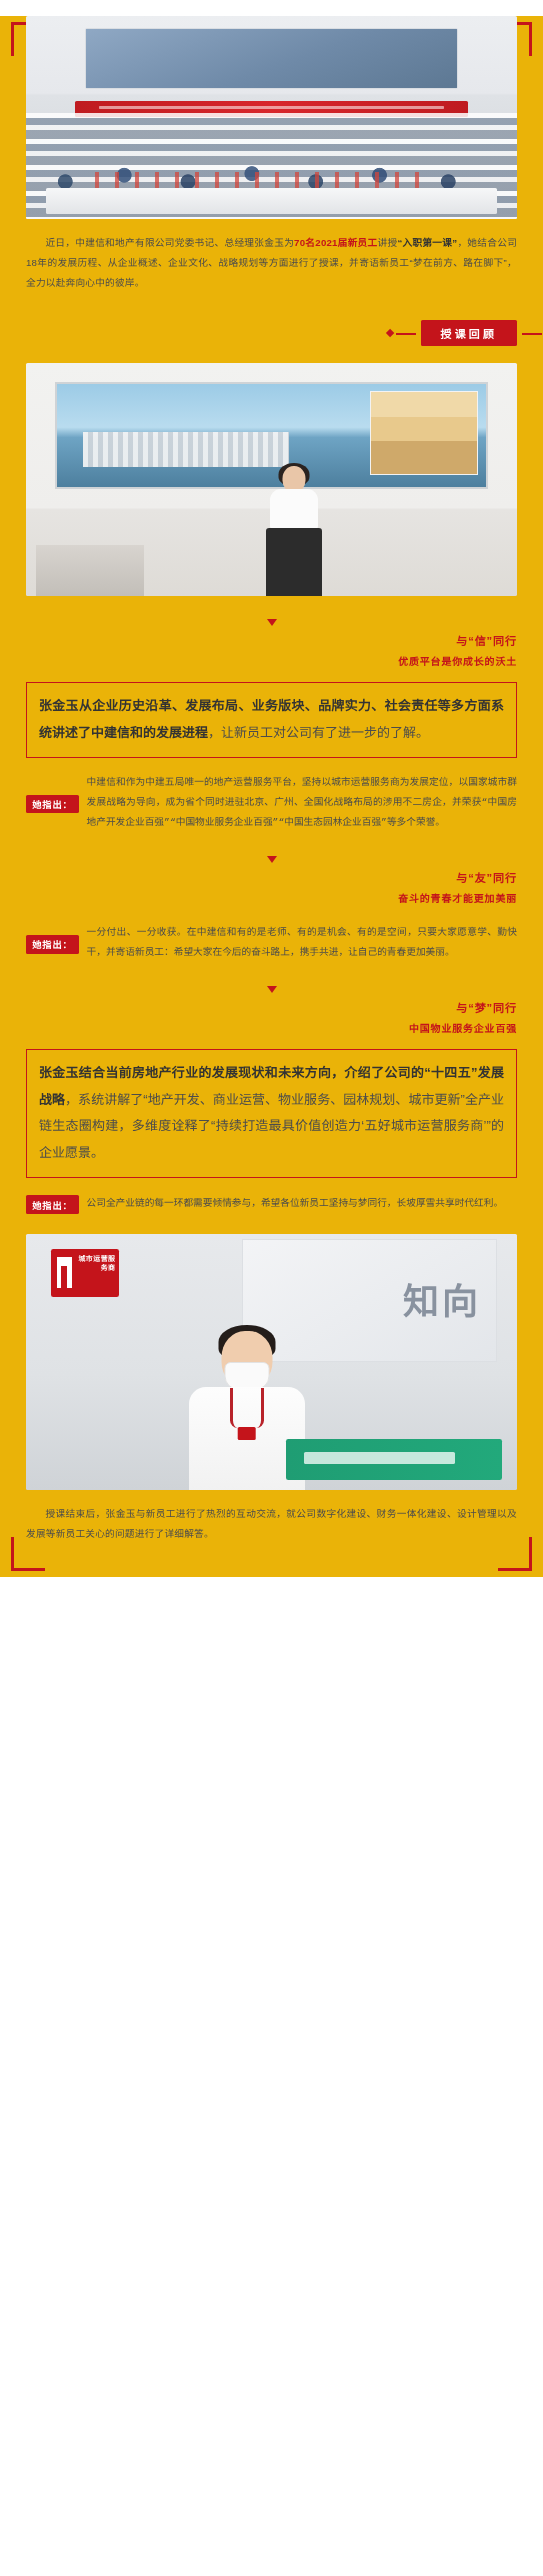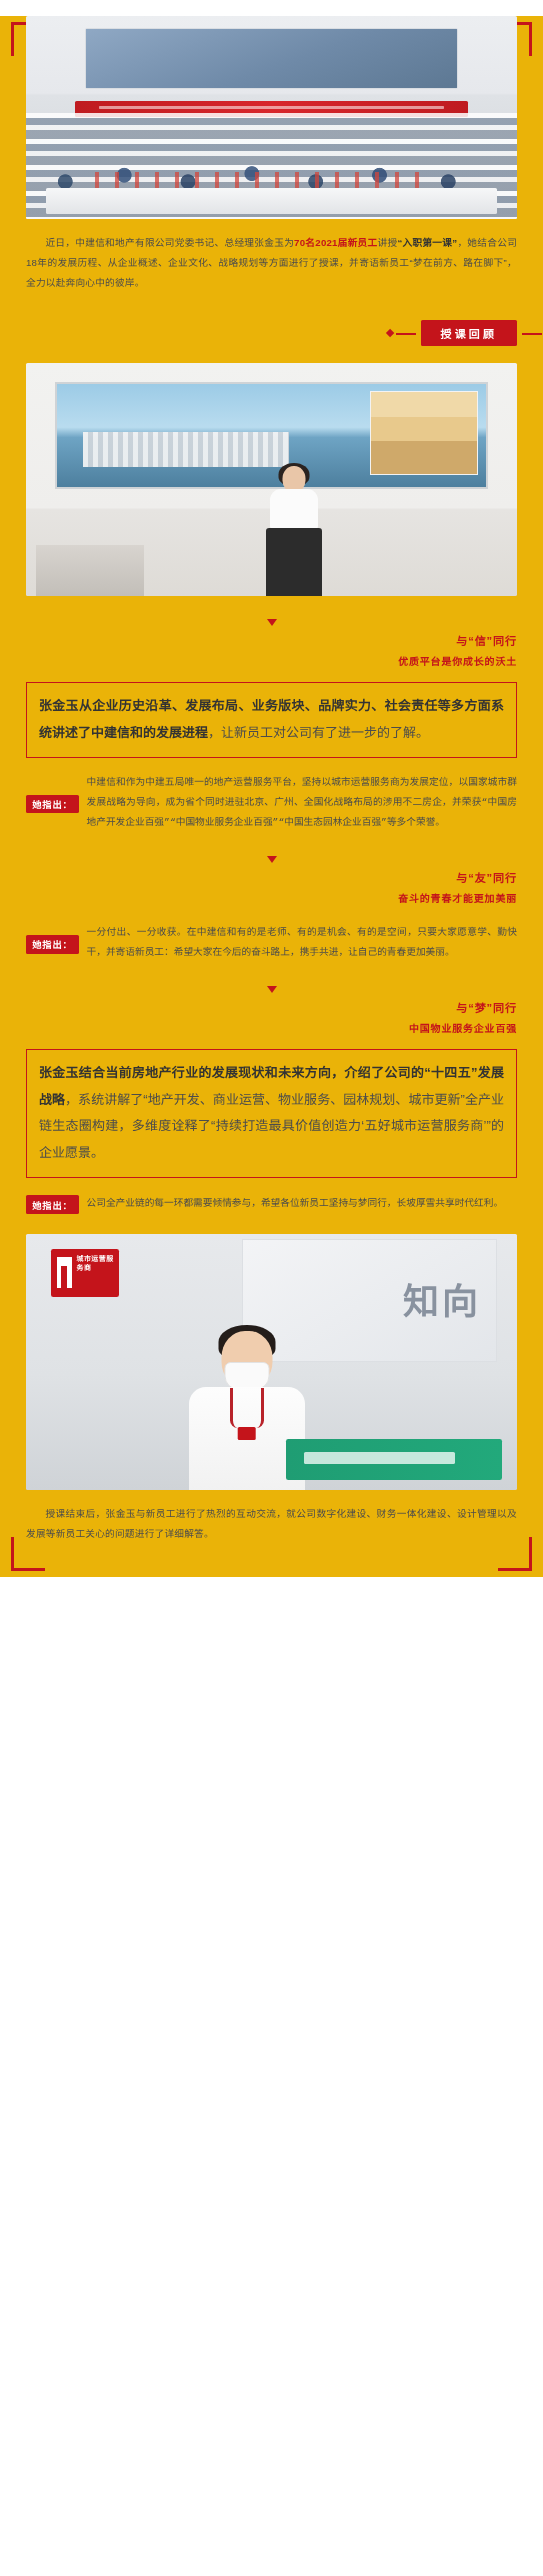--- a/index.html
+++ b/index.html
@@ -356,20 +356,21 @@
     text-align: justify;
     color: #4c4c4c;
     font-family: Liberation Mono, monospace;
   }
 
   
   .photo-closing {
     height: 256px;
     margin: 20px 0 14px;
     background: linear-gradient(to bottom, #e7e9ec 0%, #dfe2e5 55%, #cfd3d7 100%);
+    text-align: right;
   }
   .cl-logo {
     position: absolute;
     top: 6%;
     left: 5%;
     width: 68px;
     height: 48px;
     background: #c4141b;
     border-radius: 2.3px;
     color: #fff;

